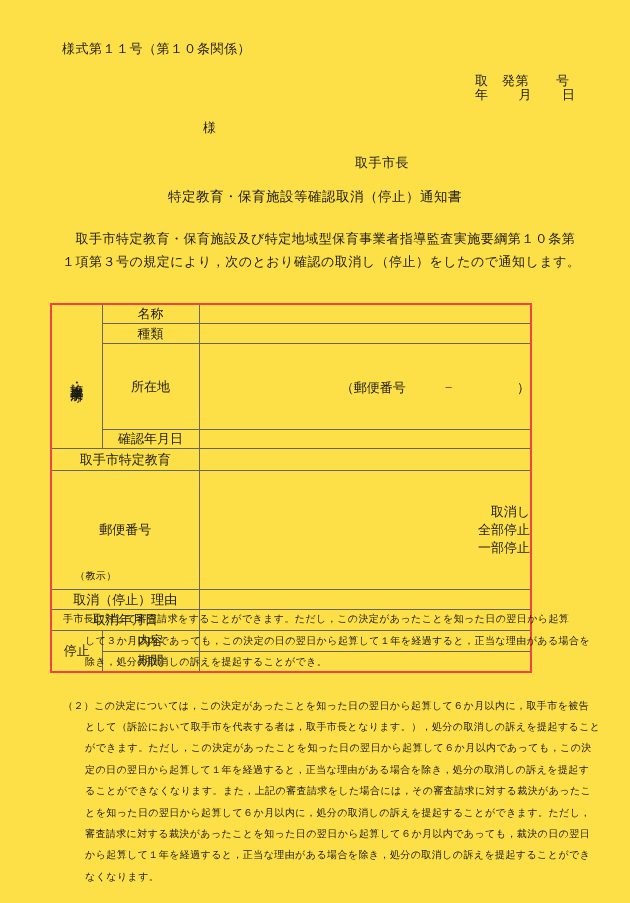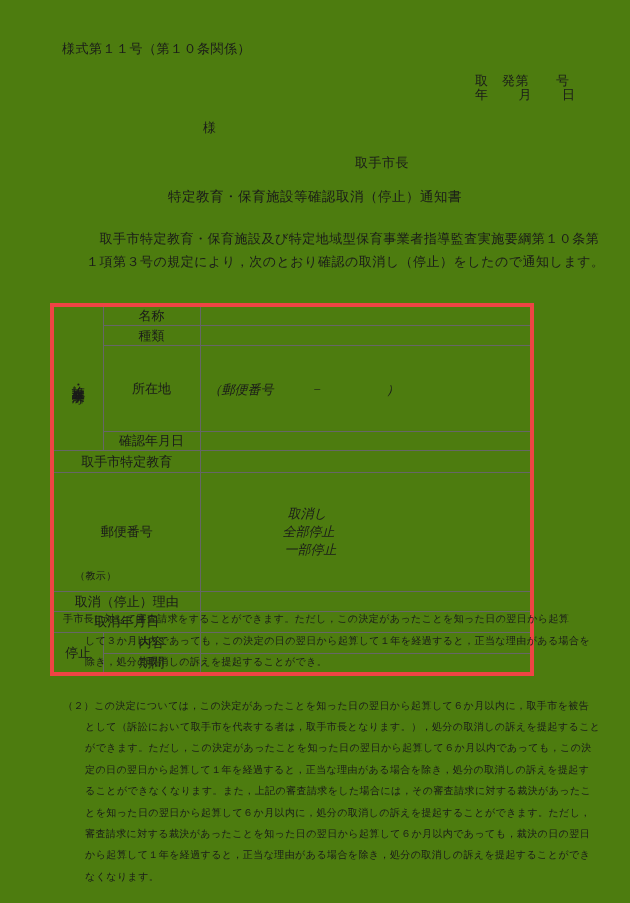--- a/index.html
+++ b/index.html
@@ -3,54 +3,54 @@
 <meta charset="utf-8">
 <style>
   html,body { margin:0; padding:0; }
   body {
     font-family: "Liberation Serif", "DejaVu Serif", serif;
     background:#e8e8e8;
   }
   .page {
     position:relative;
     width:630px; height:903px;
-    background:#4d7c0f;
+    background:#fde047;
     color:#1a1a1a;
     overflow:hidden;
     font-size:13px;
   }
   .abs { position:absolute; white-space:pre; }
   #form-number   { left:62px;  top:40px;  letter-spacing:0.5px; }
   #doc-number    { left:475px; top:72px;  letter-spacing:0.5px; }
   #date-line     { left:475px; top:86px;  letter-spacing:1.5px; }
   #addressee     { left:203px; top:119px; }
   #sender        { left:355px; top:154px; letter-spacing:0.5px; }
   #doc-title     { left:0; top:188px; width:630px; text-align:center;
                    letter-spacing:0.5px; font-size:13.5px; white-space:pre; }
   #intro         { left:62px; top:227px; width:515px; }
-  .body-line     { line-height:23px; letter-spacing:0.5px; white-space:pre;margin-left:24px; }
+  .body-line     { line-height:23px; letter-spacing:0.5px; white-space:pre; }
 
   
   #facility-table-wrap { left:50px; top:271px; }
   table.form {
     border-collapse:collapse;
     table-layout:fixed;
     width:480px;
     background:transparent;
   }
   table.form td {
     border:1px solid #666;
     padding:0;
     font-size:13px;
     vertical-align:middle;
     overflow:hidden;
   }
-  table.form { border:4px solid #ef4444;padding-left:10px; }
+  table.form { border:2px solid #ef4444;padding-left:10px; }
   td.c-label { text-align:center; }
-  td.c-value { text-align:left;font-style:italic; }
+  td.c-value { text-align:right; }
   .vgroup {
     writing-mode:vertical-rl;
     text-orientation:upright;
     margin:0 auto;
     letter-spacing:1px;
     line-height:1;
   }
   .vgroup-cell { text-align:center; vertical-align:middle; }
   td.addr-value { vertical-align:top; }
   .postal-line { padding:3px 0 0 8px; white-space:pre; }

